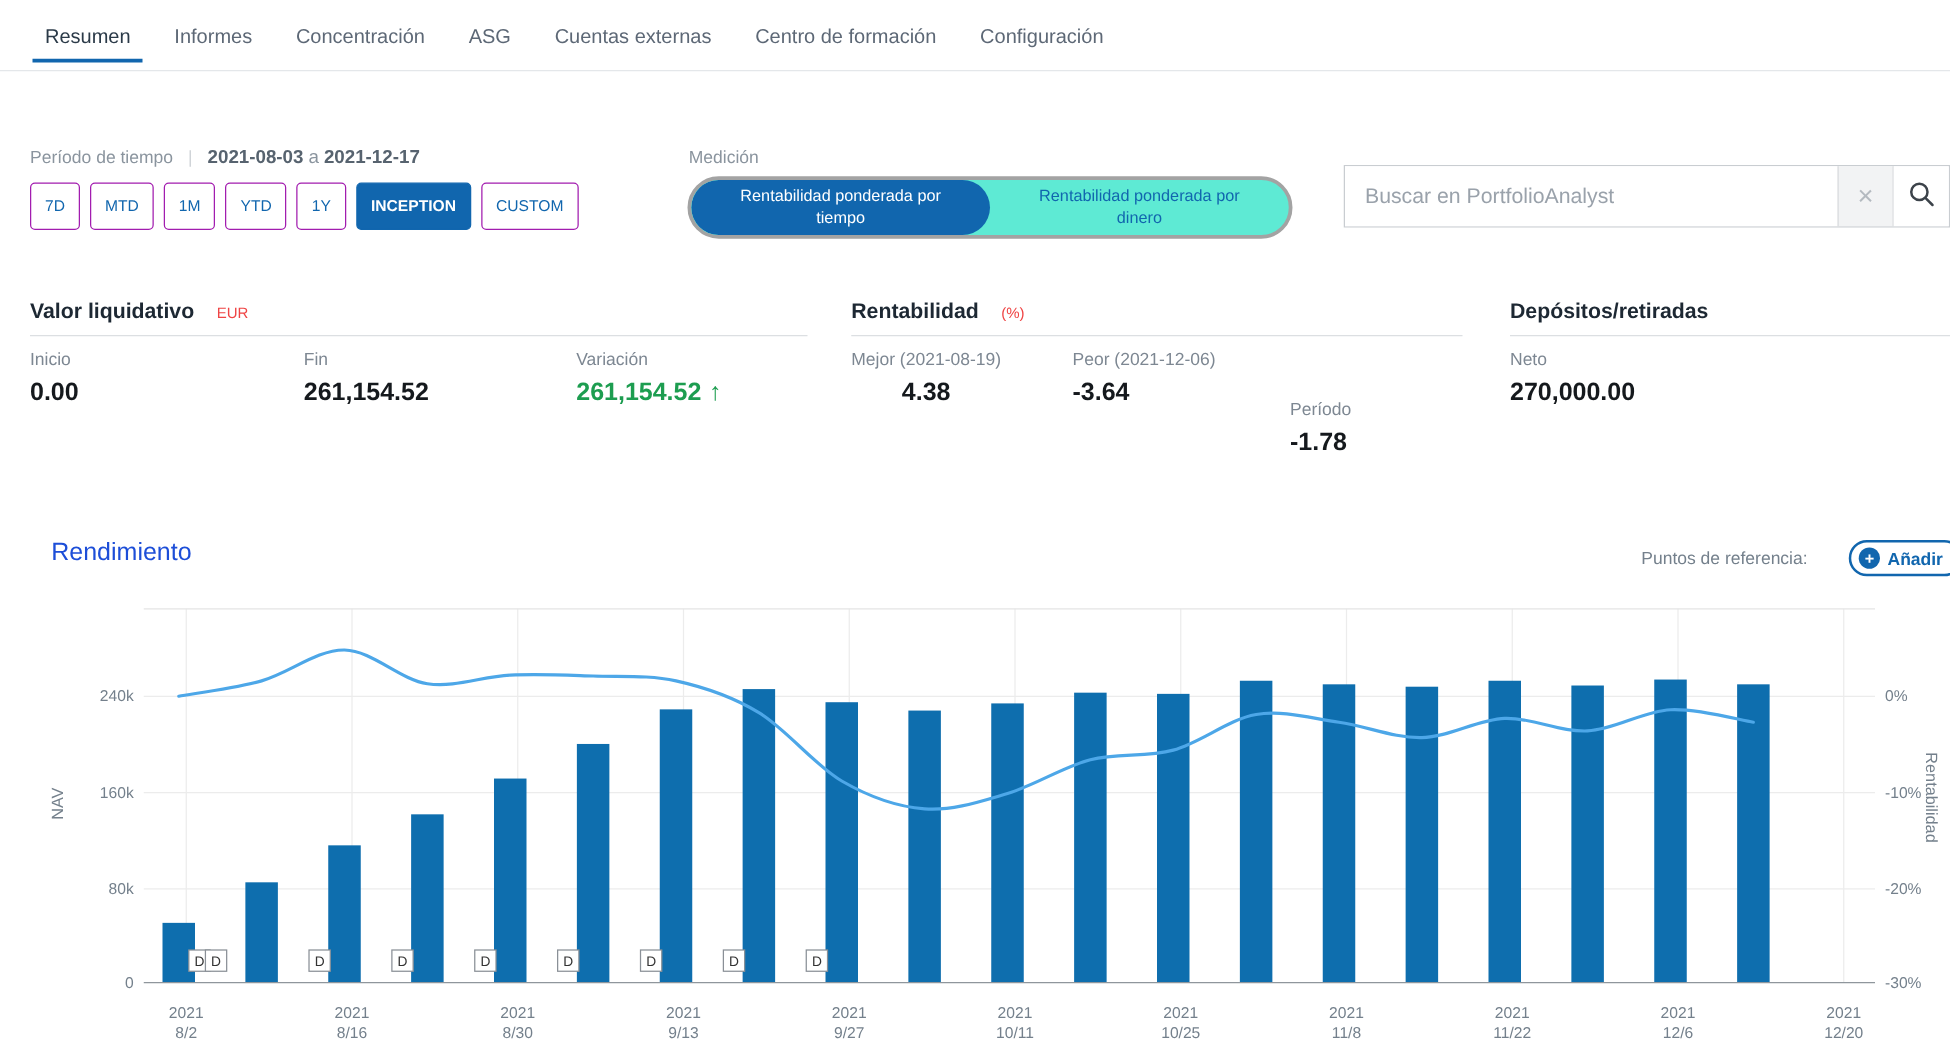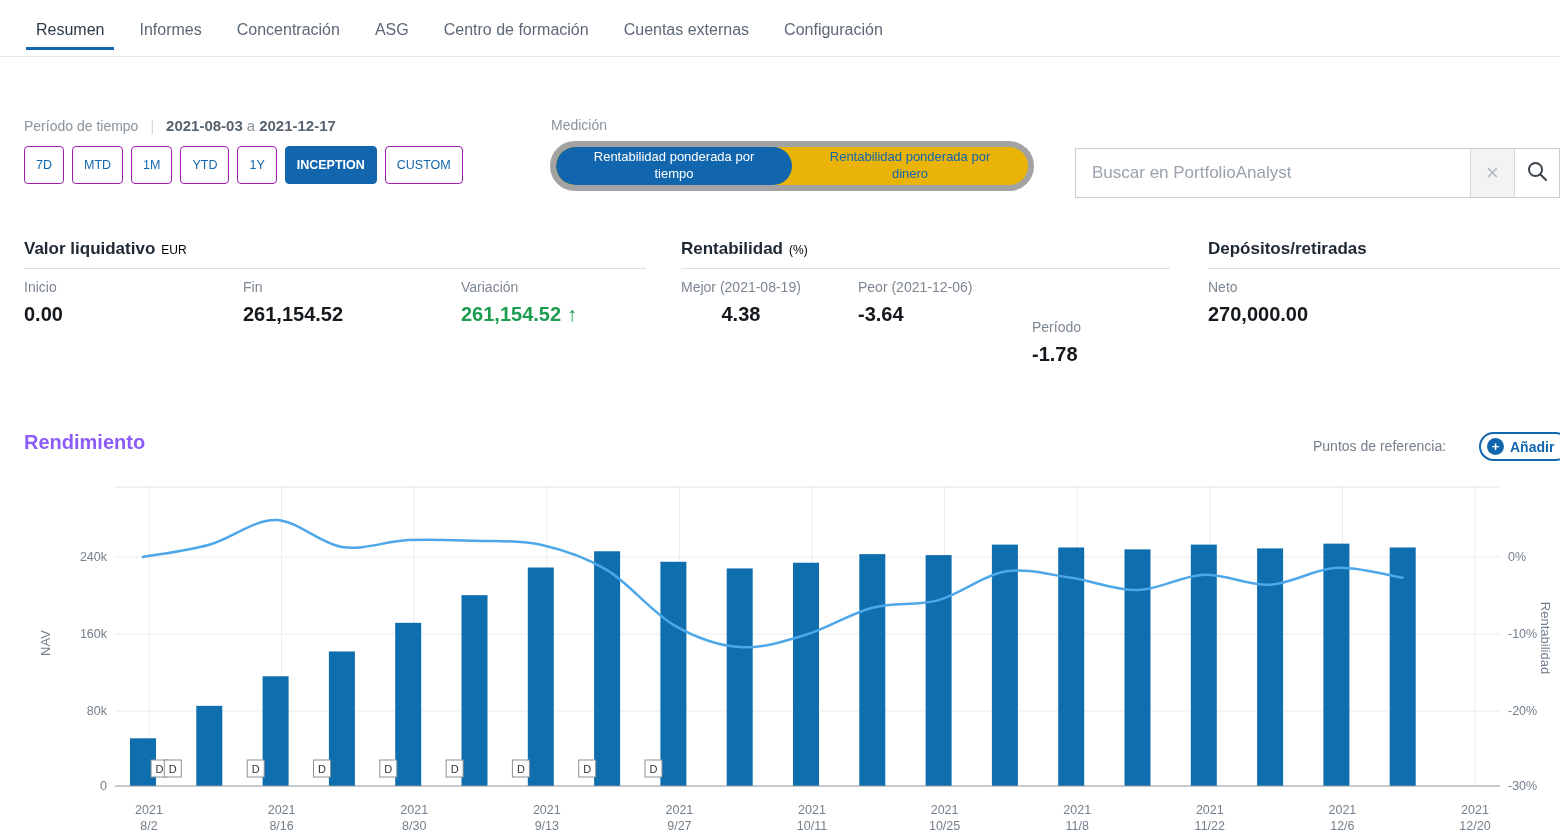--- a/index.html
+++ b/index.html
@@ -28,55 +28,55 @@
   .period-btns{position:absolute;left:24px;top:146px;display:flex;gap:8px}
   .pbtn{
     height:38px;padding:0 11px;border:1px solid #a21caf;border-radius:4px;
     color:#1166ae;font-size:12.5px;font-weight:500;display:flex;align-items:center;
     background:#fff;cursor:pointer;white-space:nowrap;
   }
   .pbtn.active{background:#1166ae;border-color:#1166ae;color:#fff;font-weight:700}
   .medicion-lbl{position:absolute;left:551px;top:117px;font-size:14px;color:#8a949e}
   .toggle{
     position:absolute;left:550px;top:141px;width:484px;height:50px;
-    border:6px solid #a3a3a3;border-radius:26px;display:flex;background:#eab308;overflow:hidden;
+    border:3px solid #a3a3a3;border-radius:26px;display:flex;background:#5eead4;overflow:hidden;
   }
   .tog-seg{
     flex:1;display:flex;align-items:center;justify-content:center;text-align:center;
     font-size:13px;line-height:1.3;color:#1166ae;padding:0 28px;cursor:pointer;
   }
   .tog-seg.active{background:#1166ae;color:#fff;border-radius:26px;font-weight:500}
   
   .searchbar{
     position:absolute;left:1075px;top:132px;width:485px;height:50px;
-    border:1px solid #c9cdd1;display:flex;background:#fff;margin-top:16px;
+    border:1px solid #c9cdd1;display:flex;background:#fff;
   }
   .search-input{
     flex:1;border:none;outline:none;font-family:"Liberation Sans",sans-serif;
     font-size:17px;color:#3c434a;padding:0 16px;min-width:0;
   }
   .search-input::placeholder{color:#9aa2ab}
   .clear-btn{
     width:45px;background:#f2f3f4;border-left:1px solid #d9dcde;border-right:1px solid #d9dcde;
     display:flex;align-items:center;justify-content:center;font-size:22px;color:#b4bac0;cursor:pointer;
   }
   .search-btn{width:44px;display:flex;align-items:center;justify-content:center;background:#fff;cursor:pointer}
   
   .stat-sec{position:absolute;top:239px}
   .stat-head{display:flex;align-items:baseline}
   .stat-title{font-size:17px;font-weight:700;color:#1d2833}
-  .stat-unit{font-size:12px;color:#000000;margin-left:6px}
+  .stat-unit{font-size:12px;color:#ef4444;margin-left:18px}
   .stat-sec hr{border:none;border-top:1px solid #dcdfe2;margin-top:9px}
   .stat-col{position:absolute;top:40px}
   .stat-lbl{font-size:14px;color:#7d8792;white-space:nowrap}
   .stat-val{font-size:20px;font-weight:700;color:#15191d;margin-top:8px;white-space:nowrap}
   .stat-val.green{color:#1d9d50}
   .stat-val .arrow{margin-left:6px;font-weight:700}
   
-  .perf-title{position:absolute;left:24px;top:431px;font-size:20px;font-weight:700;color:#8b5cf6}
+  .perf-title{position:absolute;left:41px;top:431px;font-size:20px;font-weight:400;color:#1d4ed8}
   .ref-label{position:absolute;left:1313px;top:438px;font-size:14px;color:#74808c}
   .add-btn{
     position:absolute;left:1479px;top:432px;height:29px;border:2px solid #1166ae;border-radius:15px;
     display:flex;align-items:center;gap:6px;padding:0 14px 0 6px;background:#fff;cursor:pointer;
   }
   .add-btn .plus{
     width:17px;height:17px;border-radius:50%;background:#1166ae;color:#fff;
     display:flex;align-items:center;justify-content:center;font-size:13px;font-weight:700;line-height:1;
   }
   .add-btn .txt{color:#1166ae;font-size:14px;font-weight:700}
@@ -85,22 +85,22 @@
   svg text{font-family:"Liberation Sans",sans-serif}
 </style>
 </head>
 <body>
 
 <nav class="topnav" id="nav-tabs">
     <div class="tab active">Resumen</div>
     <div class="tab">Informes</div>
     <div class="tab">Concentración</div>
     <div class="tab">ASG</div>
+    <div class="tab">Cuentas externas</div>
     <div class="tab">Centro de formación</div>
-    <div class="tab">Cuentas externas</div>
     <div class="tab">Configuración</div>
   </nav>
 
 <div class="period-row">
   <span class="lbl">Período de tiempo</span>
   <span class="sep">|</span>
   <span class="dates">
     <span>2021-08-03</span><span class="conj">a</span><span>2021-12-17</span>
   </span>
 </div>

